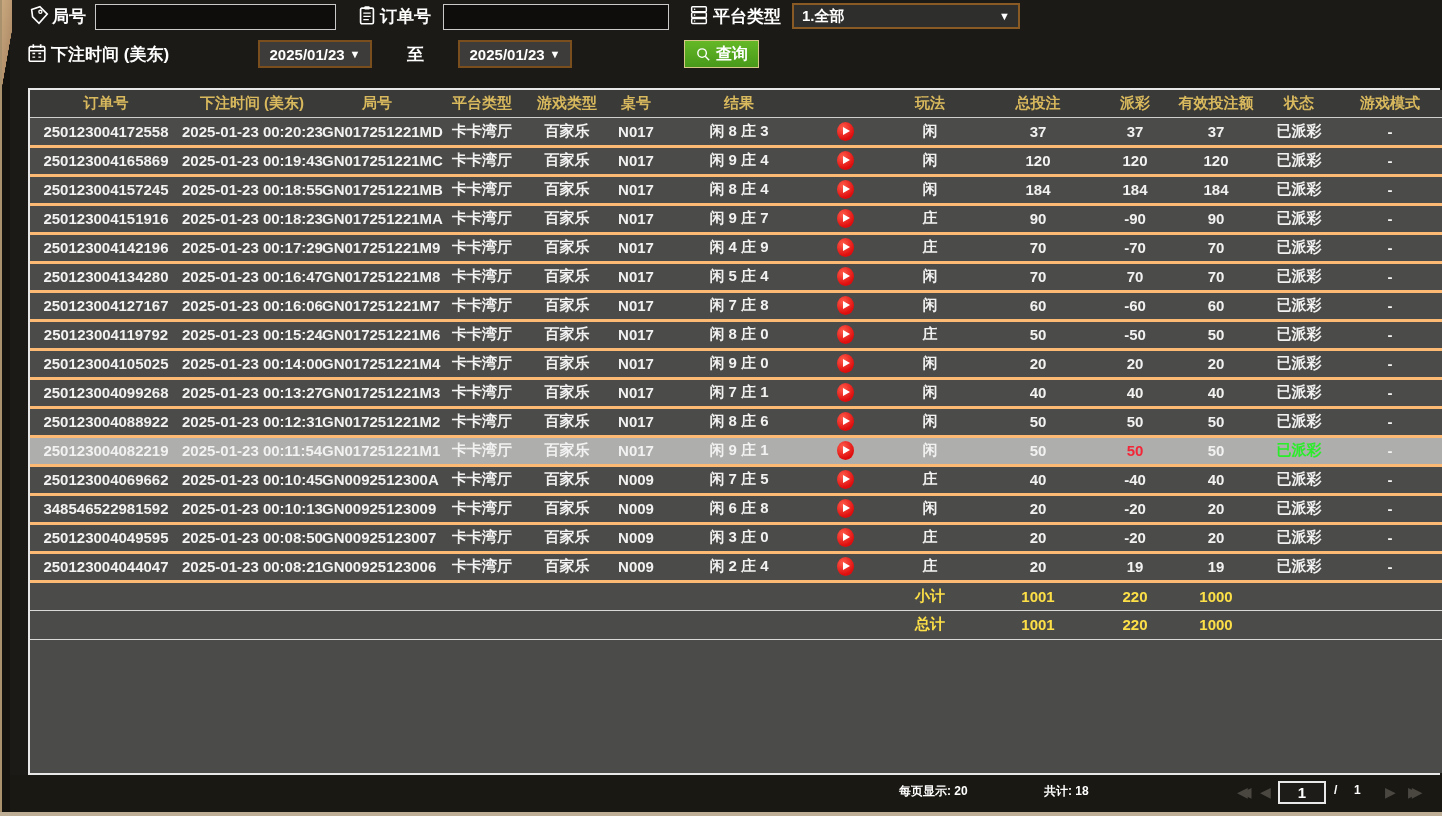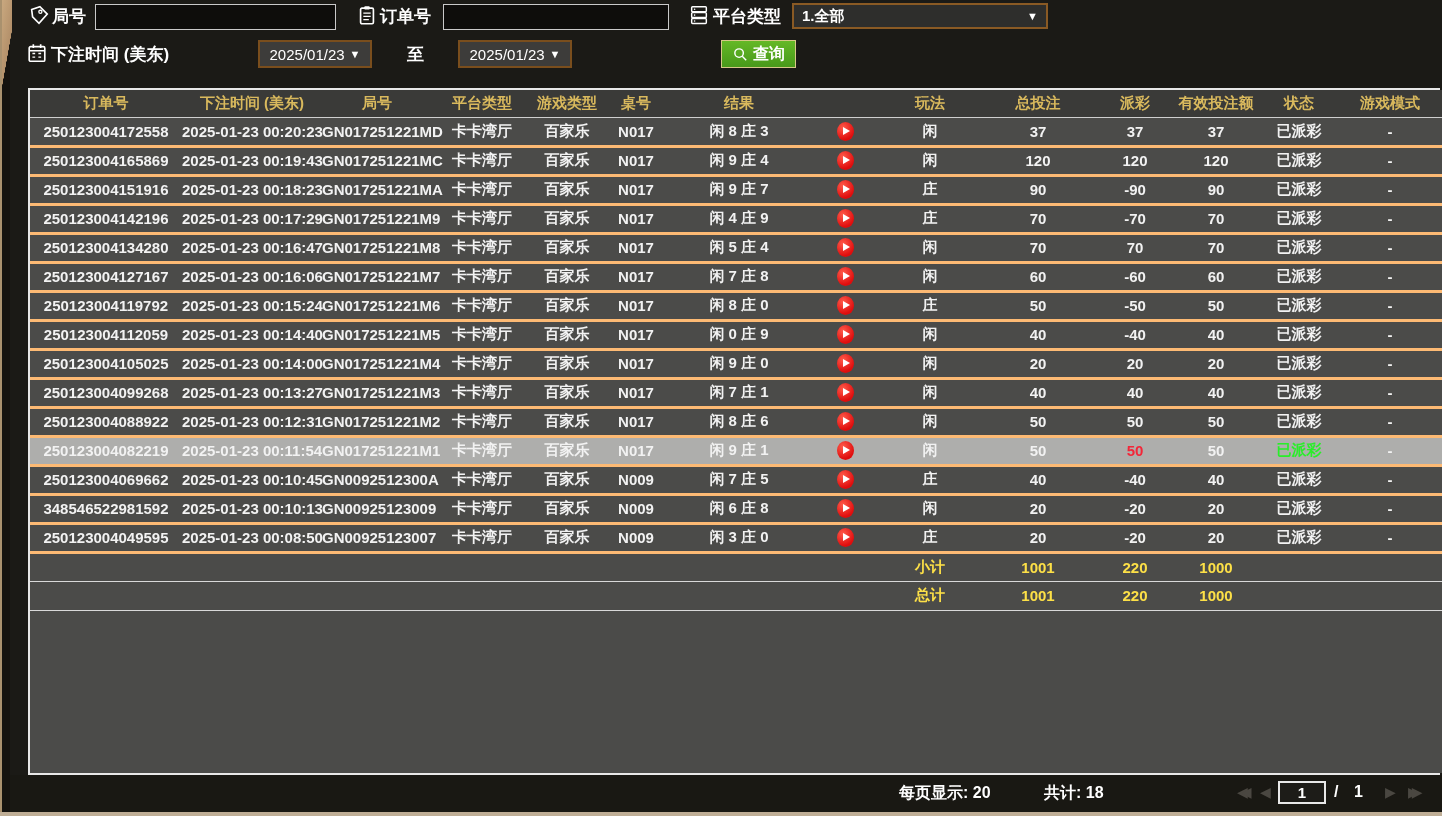--- a/index.html
+++ b/index.html
@@ -23,26 +23,26 @@
   .f-label { position:absolute; font-size:17px; font-weight:700; color:#ffffff; white-space:nowrap; }
   .f-icon { position:absolute; width:22px; height:22px; }
   .f-icon svg { width:22px; height:22px; display:block; }
   .txt-input { position:absolute; height:26px; background:#0e0d0b;
     border:1px solid #c9c9c9; color:#fff; font-size:14px; padding:0 6px; }
   .sel-box { position:absolute; height:26px; background:#2e2e2c; border:2px solid #8a5a24;
     color:#fff; font-size:15px; font-weight:700; display:flex; align-items:center;
     padding:0 8px; cursor:pointer; }
   .sel-box .caret { margin-left:auto; font-size:11px; color:#fff; }
   .date-box { position:absolute; height:28px; background:#3d3c3a; border:2px solid #7a4e1d;
-    color:#fff; font-size:15px; font-weight:400; display:flex; align-items:center;
+    color:#fff; font-size:15px; font-weight:700; display:flex; align-items:center;
     justify-content:center; gap:5px; cursor:pointer; }
   .date-box .caret { font-size:11px; }
   .search-btn { position:absolute; height:28px; background:linear-gradient(#64b826,#48991a);
     border:1px solid #d6c887; color:#fff; font-size:16px; font-weight:700;
-    display:flex; align-items:center; gap:4px; padding:0 10px; cursor:pointer;margin-left:37px; }
+    display:flex; align-items:center; gap:4px; padding:0 10px; cursor:pointer; }
   .search-btn svg { width:17px; height:17px; }
 
   
   .table-wrap { position:absolute; left:28px; top:88px; width:1412px; height:687px;
     border:2px solid #e8e8e8; background:#4b4b49; }
   table { width:100%; height:100%; border-collapse:collapse; table-layout:fixed; }
   th, td { font-size:15px; font-weight:700; text-align:center; white-space:nowrap;
     overflow:visible; padding:0; }
   thead tr { height:27px; background:#3a3a38; }
   th { color:#d9b95d; border-bottom:1px solid #cfcfcf; }
@@ -59,21 +59,21 @@
   tr.filler { background:#4b4b49; }
   .play-btn { display:inline-block; width:17px; height:19px; border-radius:50%;
     background:radial-gradient(circle at 35% 30%, #ff5a4a, #df0d0d 70%);
     position:relative; vertical-align:middle; cursor:pointer; }
   .play-btn .tri { position:absolute; left:6px; top:5px; width:0; height:0;
     border-left:7px solid #fff; border-top:4.5px solid transparent; border-bottom:4.5px solid transparent; }
 
   
   .footer { position:absolute; left:0; top:775px; width:1442px; height:37px;
     background:#191813; }
-  .footer .f-text { position:absolute; top:8px; font-size:16px; font-weight:700; color:#fff; white-space:nowrap; }
+  .footer .f-text { position:absolute; top:8px; font-size:12px; font-weight:700; color:#fff; white-space:nowrap; }
   .pg-arrow { position:absolute; top:9px; font-size:14px; color:#4a4741; cursor:pointer; }
   .pg-arrow.dbl { letter-spacing:-7px; padding-right:7px; }
   .page-input { position:absolute; top:6px; width:48px; height:23px; background:#1d1c18;
     border:2px solid #e8e8e8; color:#fff; font-size:15px; font-weight:700; text-align:center; }
 </style>
 </head>
 <body>
 
 <div class="left-strip">
     <div class="wedge"></div>
@@ -105,21 +105,21 @@
     <svg viewBox="0 0 24 24">
         <rect x="4" y="3" width="16" height="5.4" rx="1" fill="none" stroke="#fff" stroke-width="1.6"></rect>
         <rect x="4" y="9.4" width="16" height="5.4" rx="1" fill="none" stroke="#fff" stroke-width="1.6"></rect>
         <rect x="4" y="15.8" width="16" height="5.4" rx="1" fill="none" stroke="#fff" stroke-width="1.6"></rect>
         <circle cx="7.2" cy="5.7" r="0.9" fill="#fff"></circle>
         <circle cx="7.2" cy="12.1" r="0.9" fill="#fff"></circle>
         <circle cx="7.2" cy="18.5" r="0.9" fill="#fff"></circle>
       </svg>
   </span>
   <span class="f-label" style="left:713px;top:5px">平台类型</span>
-  <div class="sel-box" style="left:792px;top:3px;width:256px">
+  <div class="sel-box" style="left:792px;top:3px;width:228px">
     <span>1.全部</span>
     <span class="caret">▼</span>
   </div>
 
   <span class="f-icon" style="left:26px;top:42px">
     <svg viewBox="0 0 24 24">
         <rect x="3.5" y="5" width="17" height="16" rx="1.5" fill="none" stroke="#fff" stroke-width="1.8"></rect>
         <path d="M8 2.5 v4 M16 2.5 v4 M3.5 9.5 h17" stroke="#fff" stroke-width="1.8"></path>
         <path d="M7 12.5 h3 M13.5 12.5 h3 M7 16.5 h3 M13.5 16.5 h3" stroke="#fff" stroke-width="1.6"></path>
       </svg>
@@ -206,20 +206,36 @@
     <td>闲 9 庄 4</td>
     <td><span class="play-btn"><span class="tri"></span></span></td>
     <td>闲</td>
     <td>120</td>
     <td class="payout pos">120</td>
     <td>120</td>
     <td class="status">已派彩</td>
     <td>-</td>
   </tr>
         <tr class="row">
+    <td>250123004157245</td>
+    <td>2025-01-23 00:18:55</td>
+    <td>GN017251221MB</td>
+    <td>卡卡湾厅</td>
+    <td>百家乐</td>
+    <td>N017</td>
+    <td>闲 8 庄 4</td>
+    <td><span class="play-btn"><span class="tri"></span></span></td>
+    <td>闲</td>
+    <td>184</td>
+    <td class="payout pos">184</td>
+    <td>184</td>
+    <td class="status">已派彩</td>
+    <td>-</td>
+  </tr>
+        <tr class="row">
     <td>250123004151916</td>
     <td>2025-01-23 00:18:23</td>
     <td>GN017251221MA</td>
     <td>卡卡湾厅</td>
     <td>百家乐</td>
     <td>N017</td>
     <td>闲 9 庄 7</td>
     <td><span class="play-btn"><span class="tri"></span></span></td>
     <td>庄</td>
     <td>90</td>
@@ -282,36 +298,20 @@
     <td>GN017251221M6</td>
     <td>卡卡湾厅</td>
     <td>百家乐</td>
     <td>N017</td>
     <td>闲 8 庄 0</td>
     <td><span class="play-btn"><span class="tri"></span></span></td>
     <td>庄</td>
     <td>50</td>
     <td class="payout neg">-50</td>
     <td>50</td>
-    <td class="status">已派彩</td>
-    <td>-</td>
-  </tr>
-        <tr class="row">
-    <td>250123004112059</td>
-    <td>2025-01-23 00:14:40</td>
-    <td>GN017251221M5</td>
-    <td>卡卡湾厅</td>
-    <td>百家乐</td>
-    <td>N017</td>
-    <td>闲 0 庄 9</td>
-    <td><span class="play-btn"><span class="tri"></span></span></td>
-    <td>闲</td>
-    <td>40</td>
-    <td class="payout neg">-40</td>
-    <td>40</td>
     <td class="status">已派彩</td>
     <td>-</td>
   </tr>
         <tr class="row">
     <td>250123004105025</td>
     <td>2025-01-23 00:14:00</td>
     <td>GN017251221M4</td>
     <td>卡卡湾厅</td>
     <td>百家乐</td>
     <td>N017</td>
@@ -410,20 +410,36 @@
     <td>GN00925123007</td>
     <td>卡卡湾厅</td>
     <td>百家乐</td>
     <td>N009</td>
     <td>闲 3 庄 0</td>
     <td><span class="play-btn"><span class="tri"></span></span></td>
     <td>庄</td>
     <td>20</td>
     <td class="payout neg">-20</td>
     <td>20</td>
+    <td class="status">已派彩</td>
+    <td>-</td>
+  </tr>
+        <tr class="row">
+    <td>250123004044047</td>
+    <td>2025-01-23 00:08:21</td>
+    <td>GN00925123006</td>
+    <td>卡卡湾厅</td>
+    <td>百家乐</td>
+    <td>N009</td>
+    <td>闲 2 庄 4</td>
+    <td><span class="play-btn"><span class="tri"></span></span></td>
+    <td>庄</td>
+    <td>20</td>
+    <td class="payout pos">19</td>
+    <td>19</td>
     <td class="status">已派彩</td>
     <td>-</td>
   </tr>
         <tr class="totals" id="subtotal-row">
         <td colspan="8"></td>
         <td>小计</td>
         <td>1001</td>
         <td>220</td>
         <td>1000</td>
         <td colspan="2"></td>

